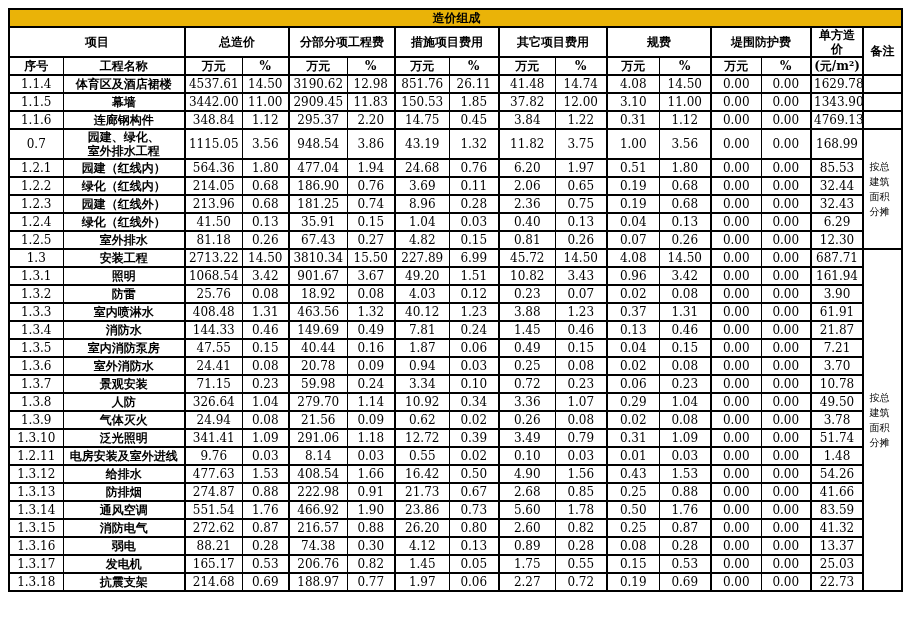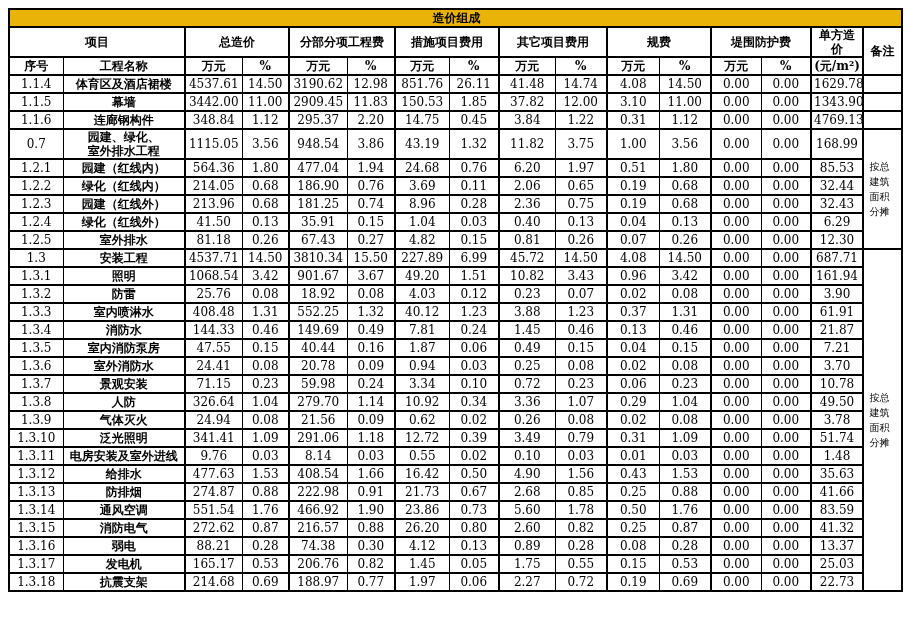--- a/index.html
+++ b/index.html
@@ -259,21 +259,21 @@
           <td class="num">0.26</td>
           <td class="num gl">0.07</td>
           <td class="num">0.26</td>
           <td class="num gl">0.00</td>
           <td class="num">0.00</td>
           <td class="num gl">12.30</td>
         </tr>
         <tr>
           <td class="num">1.3</td>
           <td class="name">安装工程</td>
-          <td class="num gl">4537.71</td>
+          <td class="num gl">2713.22</td>
           <td class="num">14.50</td>
           <td class="num gl">3810.34</td>
           <td class="num">15.50</td>
           <td class="num gl">227.89</td>
           <td class="num">6.99</td>
           <td class="num gl">45.72</td>
           <td class="num">14.50</td>
           <td class="num gl">4.08</td>
           <td class="num">14.50</td>
           <td class="num gl">0.00</td>
@@ -313,21 +313,21 @@
           <td class="num">0.08</td>
           <td class="num gl">0.00</td>
           <td class="num">0.00</td>
           <td class="num gl">3.90</td>
         </tr>
         <tr>
           <td class="num">1.3.3</td>
           <td class="name">室内喷淋水</td>
           <td class="num gl">408.48</td>
           <td class="num">1.31</td>
-          <td class="num gl">552.25</td>
+          <td class="num gl">463.56</td>
           <td class="num">1.32</td>
           <td class="num gl">40.12</td>
           <td class="num">1.23</td>
           <td class="num gl">3.88</td>
           <td class="num">1.23</td>
           <td class="num gl">0.37</td>
           <td class="num">1.31</td>
           <td class="num gl">0.00</td>
           <td class="num">0.00</td>
           <td class="num gl">61.91</td>
@@ -445,21 +445,21 @@
           <td class="num">0.39</td>
           <td class="num gl">3.49</td>
           <td class="num">0.79</td>
           <td class="num gl">0.31</td>
           <td class="num">1.09</td>
           <td class="num gl">0.00</td>
           <td class="num">0.00</td>
           <td class="num gl">51.74</td>
         </tr>
         <tr>
-          <td class="num">1.3.11</td>
+          <td class="num">1.2.11</td>
           <td class="name">电房安装及室外进线</td>
           <td class="num gl">9.76</td>
           <td class="num">0.03</td>
           <td class="num gl">8.14</td>
           <td class="num">0.03</td>
           <td class="num gl">0.55</td>
           <td class="num">0.02</td>
           <td class="num gl">0.10</td>
           <td class="num">0.03</td>
           <td class="num gl">0.01</td>
@@ -476,21 +476,21 @@
           <td class="num gl">408.54</td>
           <td class="num">1.66</td>
           <td class="num gl">16.42</td>
           <td class="num">0.50</td>
           <td class="num gl">4.90</td>
           <td class="num">1.56</td>
           <td class="num gl">0.43</td>
           <td class="num">1.53</td>
           <td class="num gl">0.00</td>
           <td class="num">0.00</td>
-          <td class="num gl">35.63</td>
+          <td class="num gl">54.26</td>
         </tr>
         <tr>
           <td class="num">1.3.13</td>
           <td class="name">防排烟</td>
           <td class="num gl">274.87</td>
           <td class="num">0.88</td>
           <td class="num gl">222.98</td>
           <td class="num">0.91</td>
           <td class="num gl">21.73</td>
           <td class="num">0.67</td>

